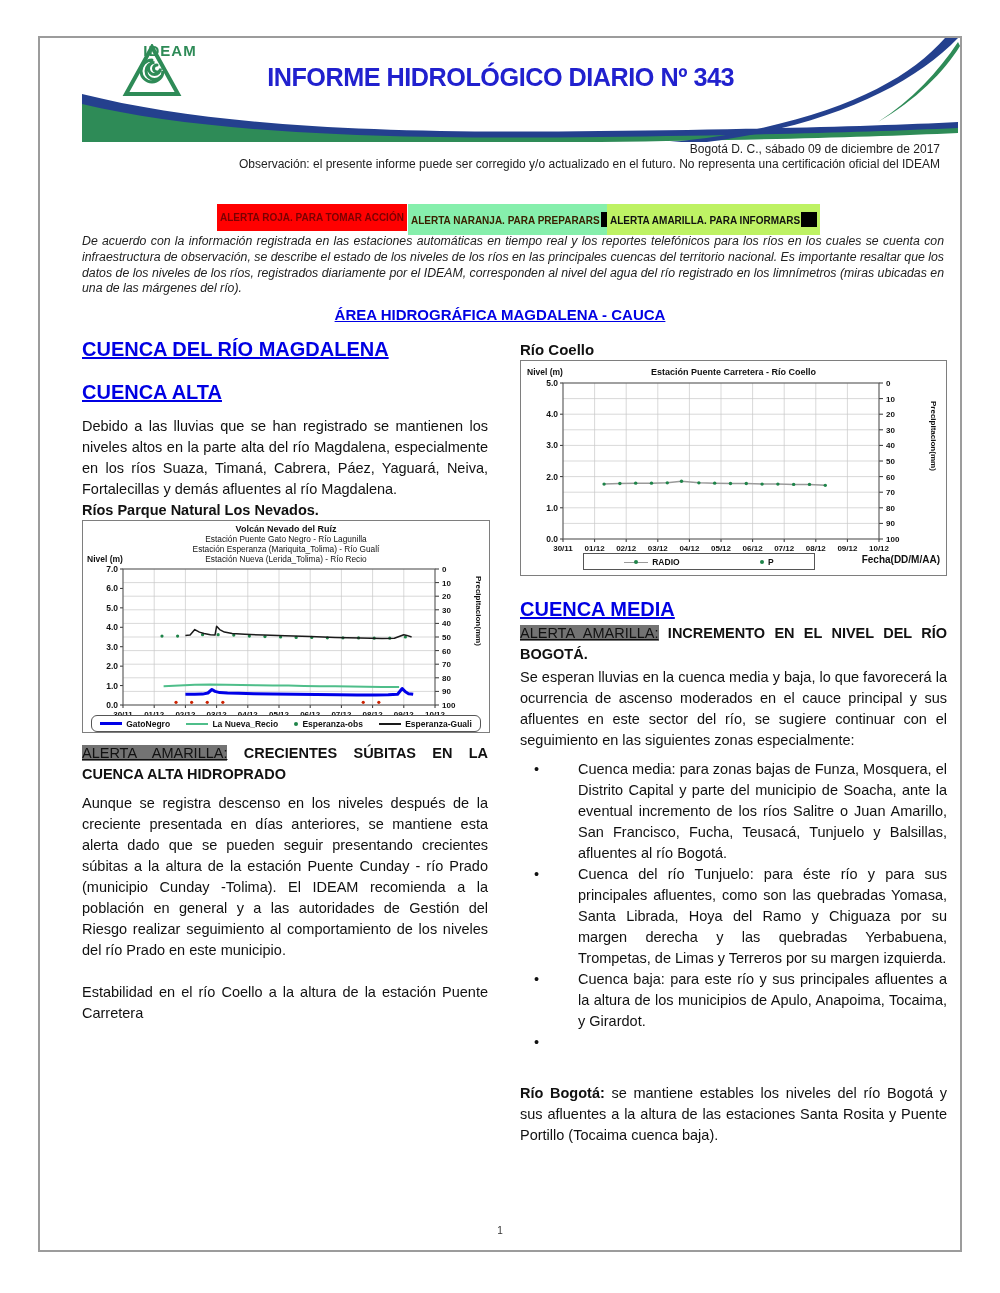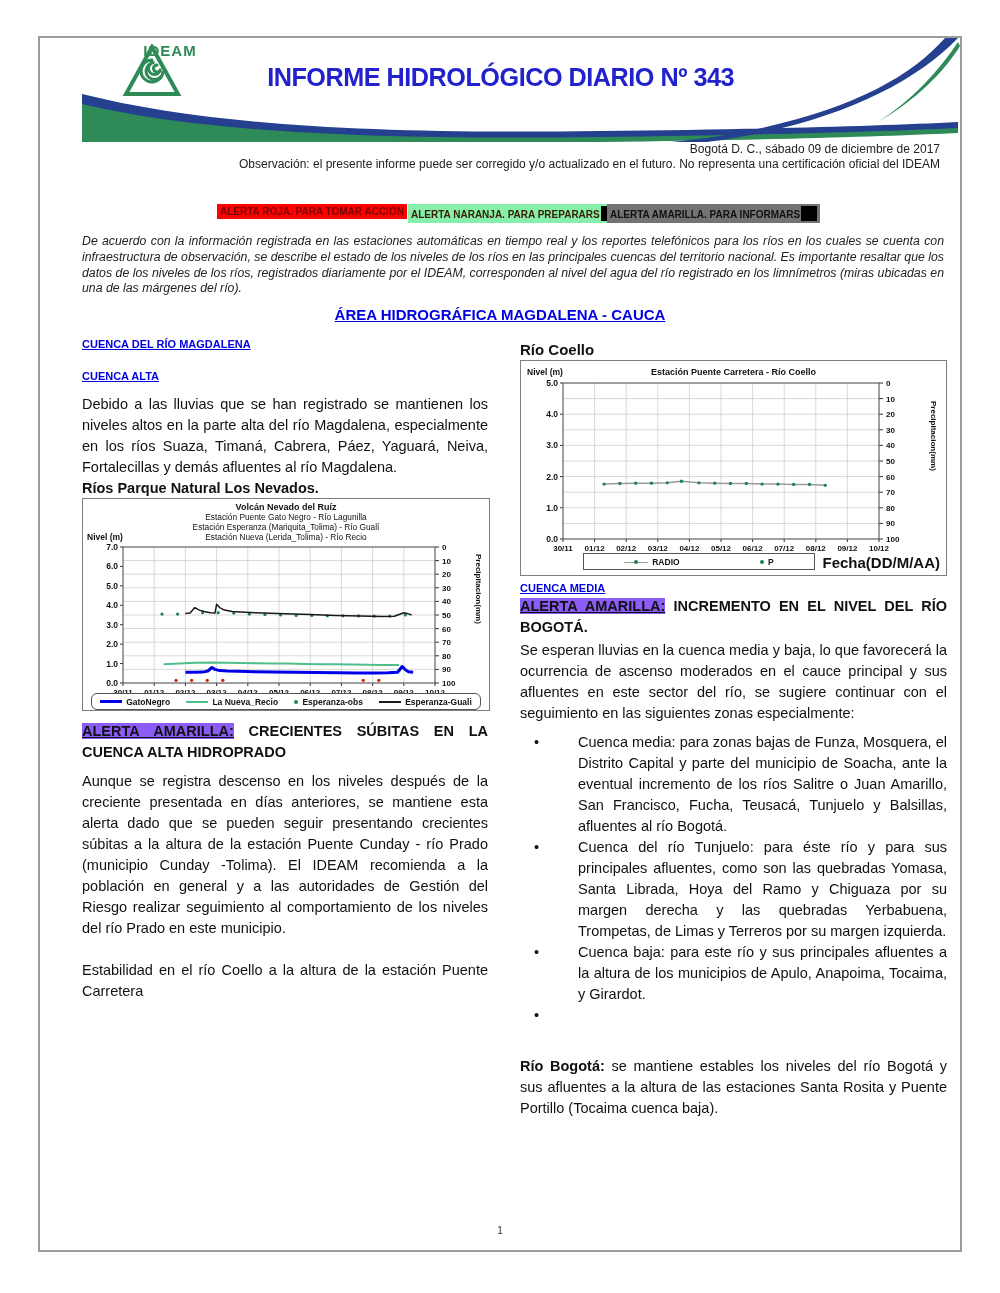--- a/index.html
+++ b/index.html
@@ -7,35 +7,35 @@
   .page{position:absolute;left:38px;top:36px;width:924px;height:1216px;border:2px solid #9c9c9c;background:#fff;box-sizing:border-box;}
   
   .hdr{position:absolute;left:0;top:0;width:100%;height:104px;overflow:hidden;}
   .hdr-title{position:absolute;left:220px;top:24px;width:480px;text-align:center;font-size:26px;font-weight:bold;color:#2121ce;letter-spacing:-0.5px;transform:scaleX(0.97);white-space:nowrap;}
   .logo{position:absolute;left:80px;top:6px;width:100px;text-align:center;}
   .logo-name{font-size:15px;font-weight:bold;color:#2e8b57;letter-spacing:1px;margin-top:-2px;}
   
   .dateblock{position:absolute;right:20px;top:104px;width:880px;text-align:right;font-size:12px;line-height:15px;color:#222;}
   
   .alertrow{position:absolute;left:0;top:166px;width:100%;height:22px;font-size:10px;font-weight:bold;}
-  .badge{position:absolute;top:0;padding:2px 3px;white-space:nowrap;}
+  .badge{position:absolute;top:0;padding:8px 3px;white-space:nowrap;}
   .badge-red{left:177px;background:#ff0000;color:#7a0000;}
   .badge-orange{left:368px;background:#86efac;color:#3a2000;}
-  .badge-yellow{left:567px;background:#737373;color:#111;}
+  .badge-yellow{left:567px;background:#bef264;color:#111;}
   .redact{display:inline-block;width:16px;height:15px;background:#000;vertical-align:-3px;margin-left:1px;}
   
   .intro{position:absolute;left:42px;top:196px;width:862px;font-size:12.3px;font-style:italic;line-height:15.8px;text-align:justify;color:#222;}
   .area-heading{position:absolute;left:0;top:268px;width:100%;text-align:center;font-size:15px;font-weight:bold;color:#0000e3;text-decoration:underline;}
   
   .col-left{position:absolute;left:42px;top:300px;width:406px;}
   .col-right{position:absolute;left:480px;top:301px;width:427px;}
-  .sec-h{font-size:11px;font-weight:bold;color:#0000e3;text-decoration:underline;margin:0 0 12px 0;}
+  .sec-h{font-size:20px;font-weight:bold;color:#0000e3;text-decoration:underline;margin:0 0 12px 0;}
   .body-p{font-size:14.5px;line-height:21px;text-align:justify;margin:0 0 8px 0;}
   .bold-cap{font-size:14.5px;font-weight:bold;margin:2px 0 2px 0;}
-  .hl{background:#8b5cf6;font-weight:bold;text-decoration:underline;}
+  .hl{background:#737373;font-weight:normal;text-decoration:underline;}
   .alert-title{font-weight:bold;}
   .bullets{margin:0;padding:0;list-style:none;}
   .bullets li{position:relative;padding-left:58px;font-size:14.5px;line-height:21px;text-align:justify;margin:0;min-height:21px;}
   .bullets li .dot{position:absolute;left:14px;top:0;}
   
   .chartbox{position:relative;border:1px solid #7e7e7e;background:#fff;box-sizing:border-box;}
   .chart1{width:408px;height:213px;margin-top:2px;}
   .chart2{width:427px;height:216px;margin-top:2px;}
   .c-title{position:absolute;text-align:center;font-weight:bold;font-size:9px;color:#111;width:100%;}
   .c-sub{position:absolute;text-align:center;font-size:8.3px;color:#111;width:100%;}
@@ -345,24 +345,24 @@
               <span class="sw-line" style="position:absolute;left:0;top:2px;width:24px;border-top:1.5px solid #9a9a9a;"></span>
               <span class="sw-dot" style="position:absolute;left:10px;top:0;background:#1e8449;"></span>
             </span>
             <span>RADIO</span>
           </span>
         <span class="leg-item">
             <span class="sw-dot" style="background:#1e8449;"></span>
             <span>P</span>
           </span>
       </div>
-      <div class="axis-label" style="right:6px;top:193px;font-size:15px;text-align:right;">Fecha(DD/M/AA)</div>
+      <div class="axis-label" style="right:6px;top:193px;font-size:10px;text-align:right;">Fecha(DD/M/AA)</div>
     </div>
 
-    <div class="sec-h" style="margin-top:6px;margin-bottom:2px;">CUENCA MEDIA</div>
+    <div class="sec-h" style="margin-top:22px;margin-bottom:2px;">CUENCA MEDIA</div>
     <p class="body-p" style="margin-bottom:2px;"><span class="hl">ALERTA AMARILLA:</span><span class="alert-title"> INCREMENTO EN EL NIVEL DEL RÍO BOGOTÁ.</span></p>
     <p class="body-p">Se esperan lluvias en la cuenca media y baja, lo que favorecerá la ocurrencia de ascenso moderados en el cauce principal y sus afluentes en este sector del río, se sugiere continuar con el seguimiento en las siguientes zonas especialmente:</p>
     <ul class="bullets">
       <li><span class="dot">•</span><span>Cuenca media: para zonas bajas de Funza, Mosquera, el Distrito Capital y parte del municipio de Soacha, ante la eventual incremento de los ríos Salitre o Juan Amarillo, San Francisco, Fucha, Teusacá, Tunjuelo y Balsillas, afluentes al río Bogotá.</span></li>
       <li><span class="dot">•</span><span>Cuenca del río Tunjuelo:  para éste río y para sus principales afluentes, como son  las quebradas Yomasa, Santa Librada, Hoya del Ramo y Chiguaza por su margen derecha y las quebradas Yerbabuena, Trompetas, de Limas y Terreros por su margen izquierda.</span></li>
       <li><span class="dot">•</span><span>Cuenca baja: para este río y sus principales afluentes a la altura de los municipios de Apulo, Anapoima, Tocaima, y Girardot.</span></li>
       <li><span class="dot">•</span><span></span></li>
     </ul>
     <p class="body-p" style="margin-top:30px;"><b>Río Bogotá:</b><span> se mantiene estables los niveles del río Bogotá y sus afluentes a la altura de las estaciones Santa Rosita y Puente Portillo (Tocaima cuenca baja).</span></p>
   </div>

